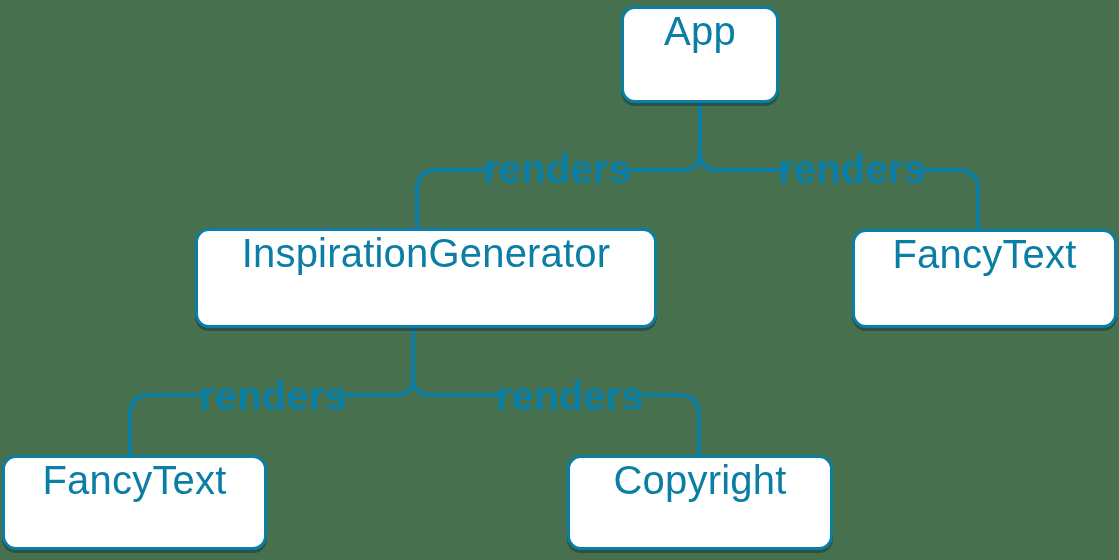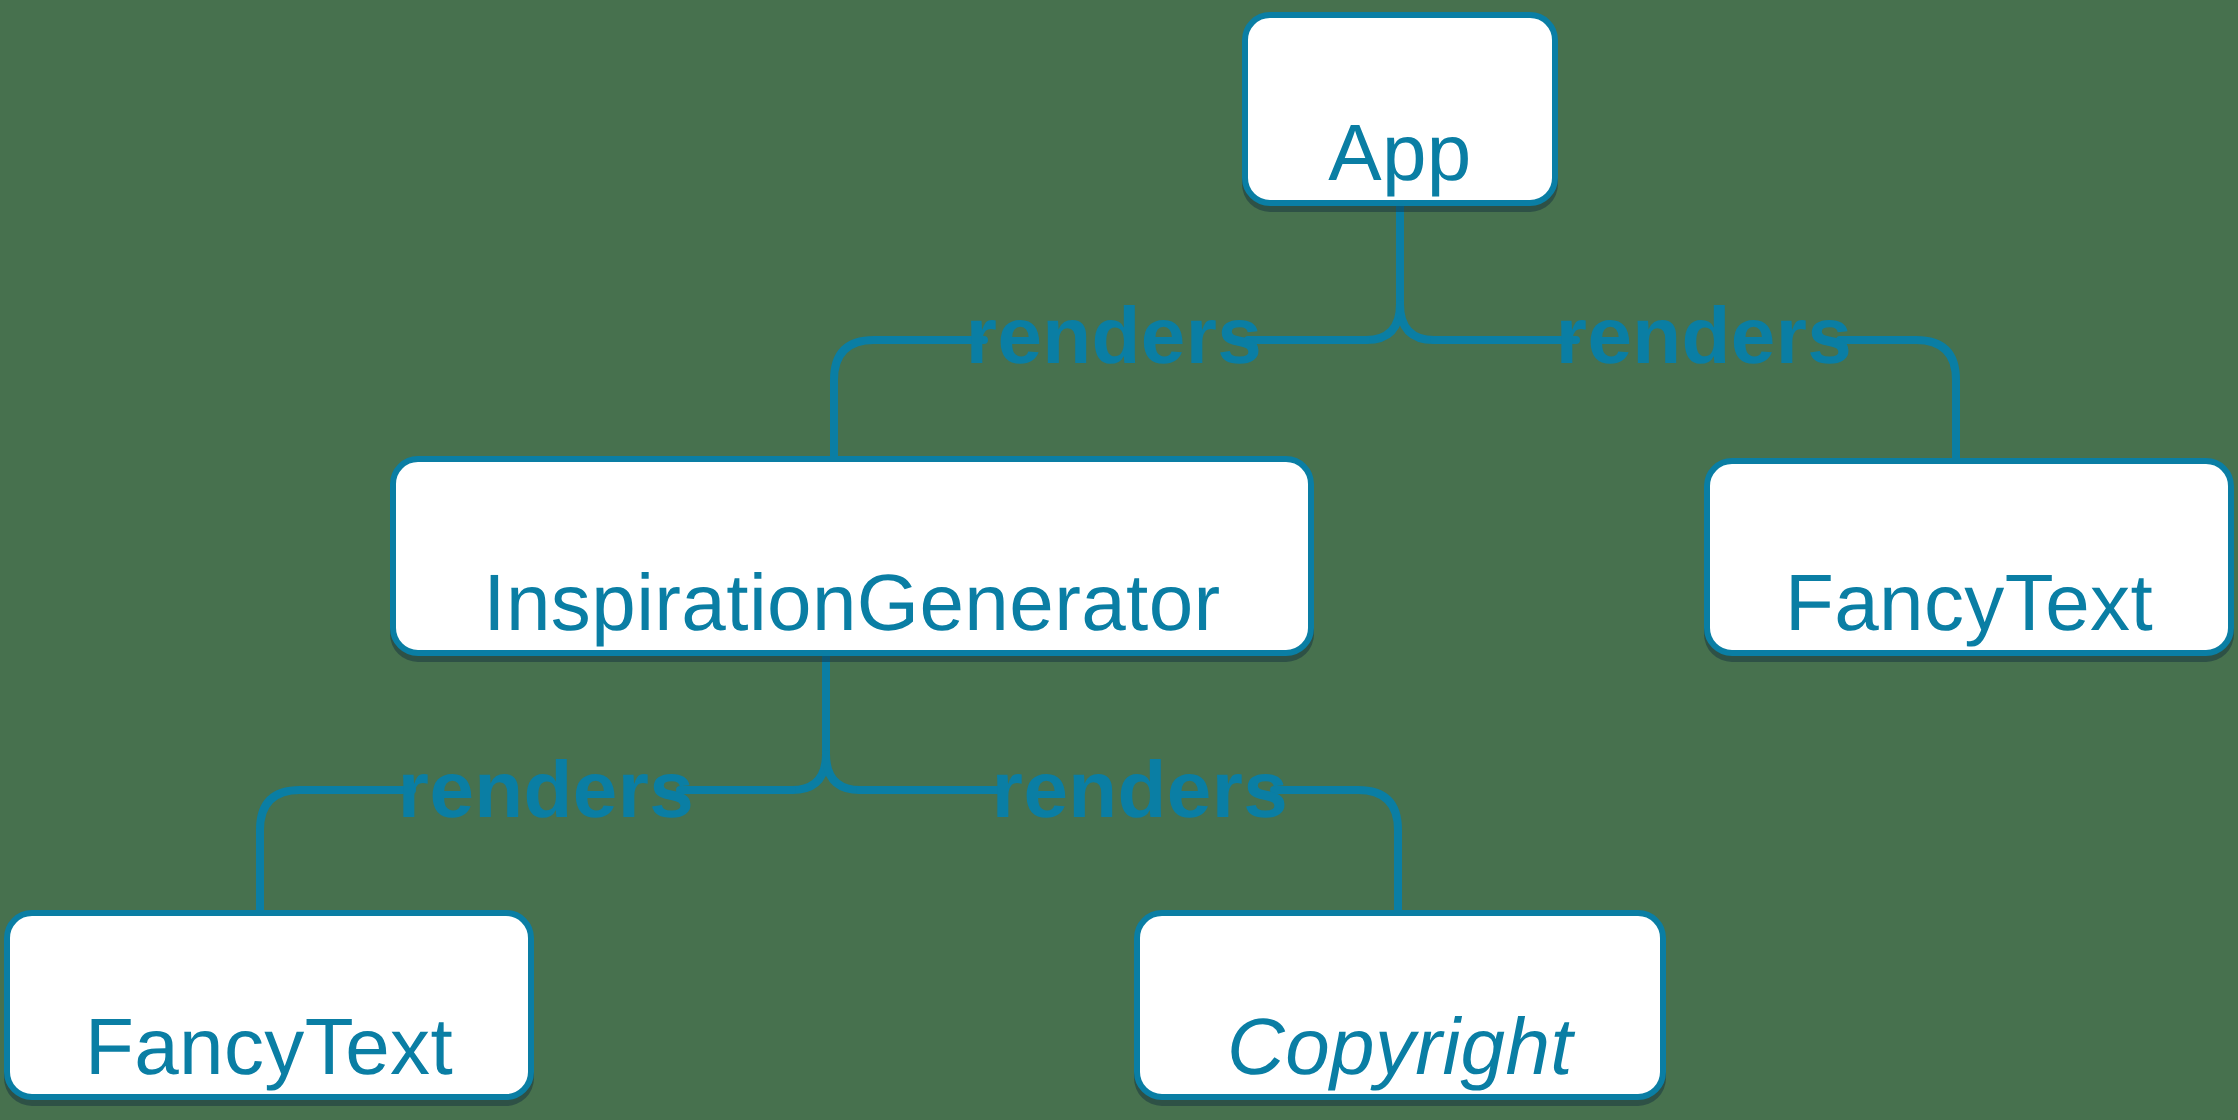--- a/index.html
+++ b/index.html
@@ -30,21 +30,21 @@
     fill: none;
     stroke-linecap: round;
   }
   .node {
     position: absolute;
     background: var(--box-fill);
     border: 3.5px solid var(--accent);
     border-radius: 14px;
     box-shadow: 0 3px 0 rgba(15, 42, 63, 0.45);
     display: flex;
-    align-items: flex-end;
+    align-items: flex-start;
     justify-content: center;
   }
   .node-label {
     color: var(--accent);
     font-size: 40px;
     font-weight: 500;
     letter-spacing: 0.2px;
     white-space: nowrap;
   }
   .edge-label {
@@ -54,21 +54,21 @@
     font-size: 40px;
     font-weight: 700;
     letter-spacing: 0.2px;
     white-space: nowrap;
   }
   
   .node-app           { left: 621px; top: 6px;   width: 158px; height: 97px; }
   .node-inspiration   { left: 195px; top: 228px; width: 462px; height: 100px; }
   .node-fancy-right   { left: 852px; top: 229px; width: 265px; height: 99px; }
   .node-fancy-left    { left: 2px;   top: 455px; width: 265px; height: 95px; }
-  .node-copyright     { left: 567px; top: 455px; width: 266px; height: 95px; font-style: italic; }
+  .node-copyright     { left: 567px; top: 455px; width: 266px; height: 95px; }
   
   .edge-label-1 { left: 557px; top: 169px; }
   .edge-label-2 { left: 852px; top: 169px; }
   .edge-label-3 { left: 273px; top: 396px; }
   .edge-label-4 { left: 570px; top: 396px; }
 </style>
 </head>
 <body>
 
 <div class="canvas">

